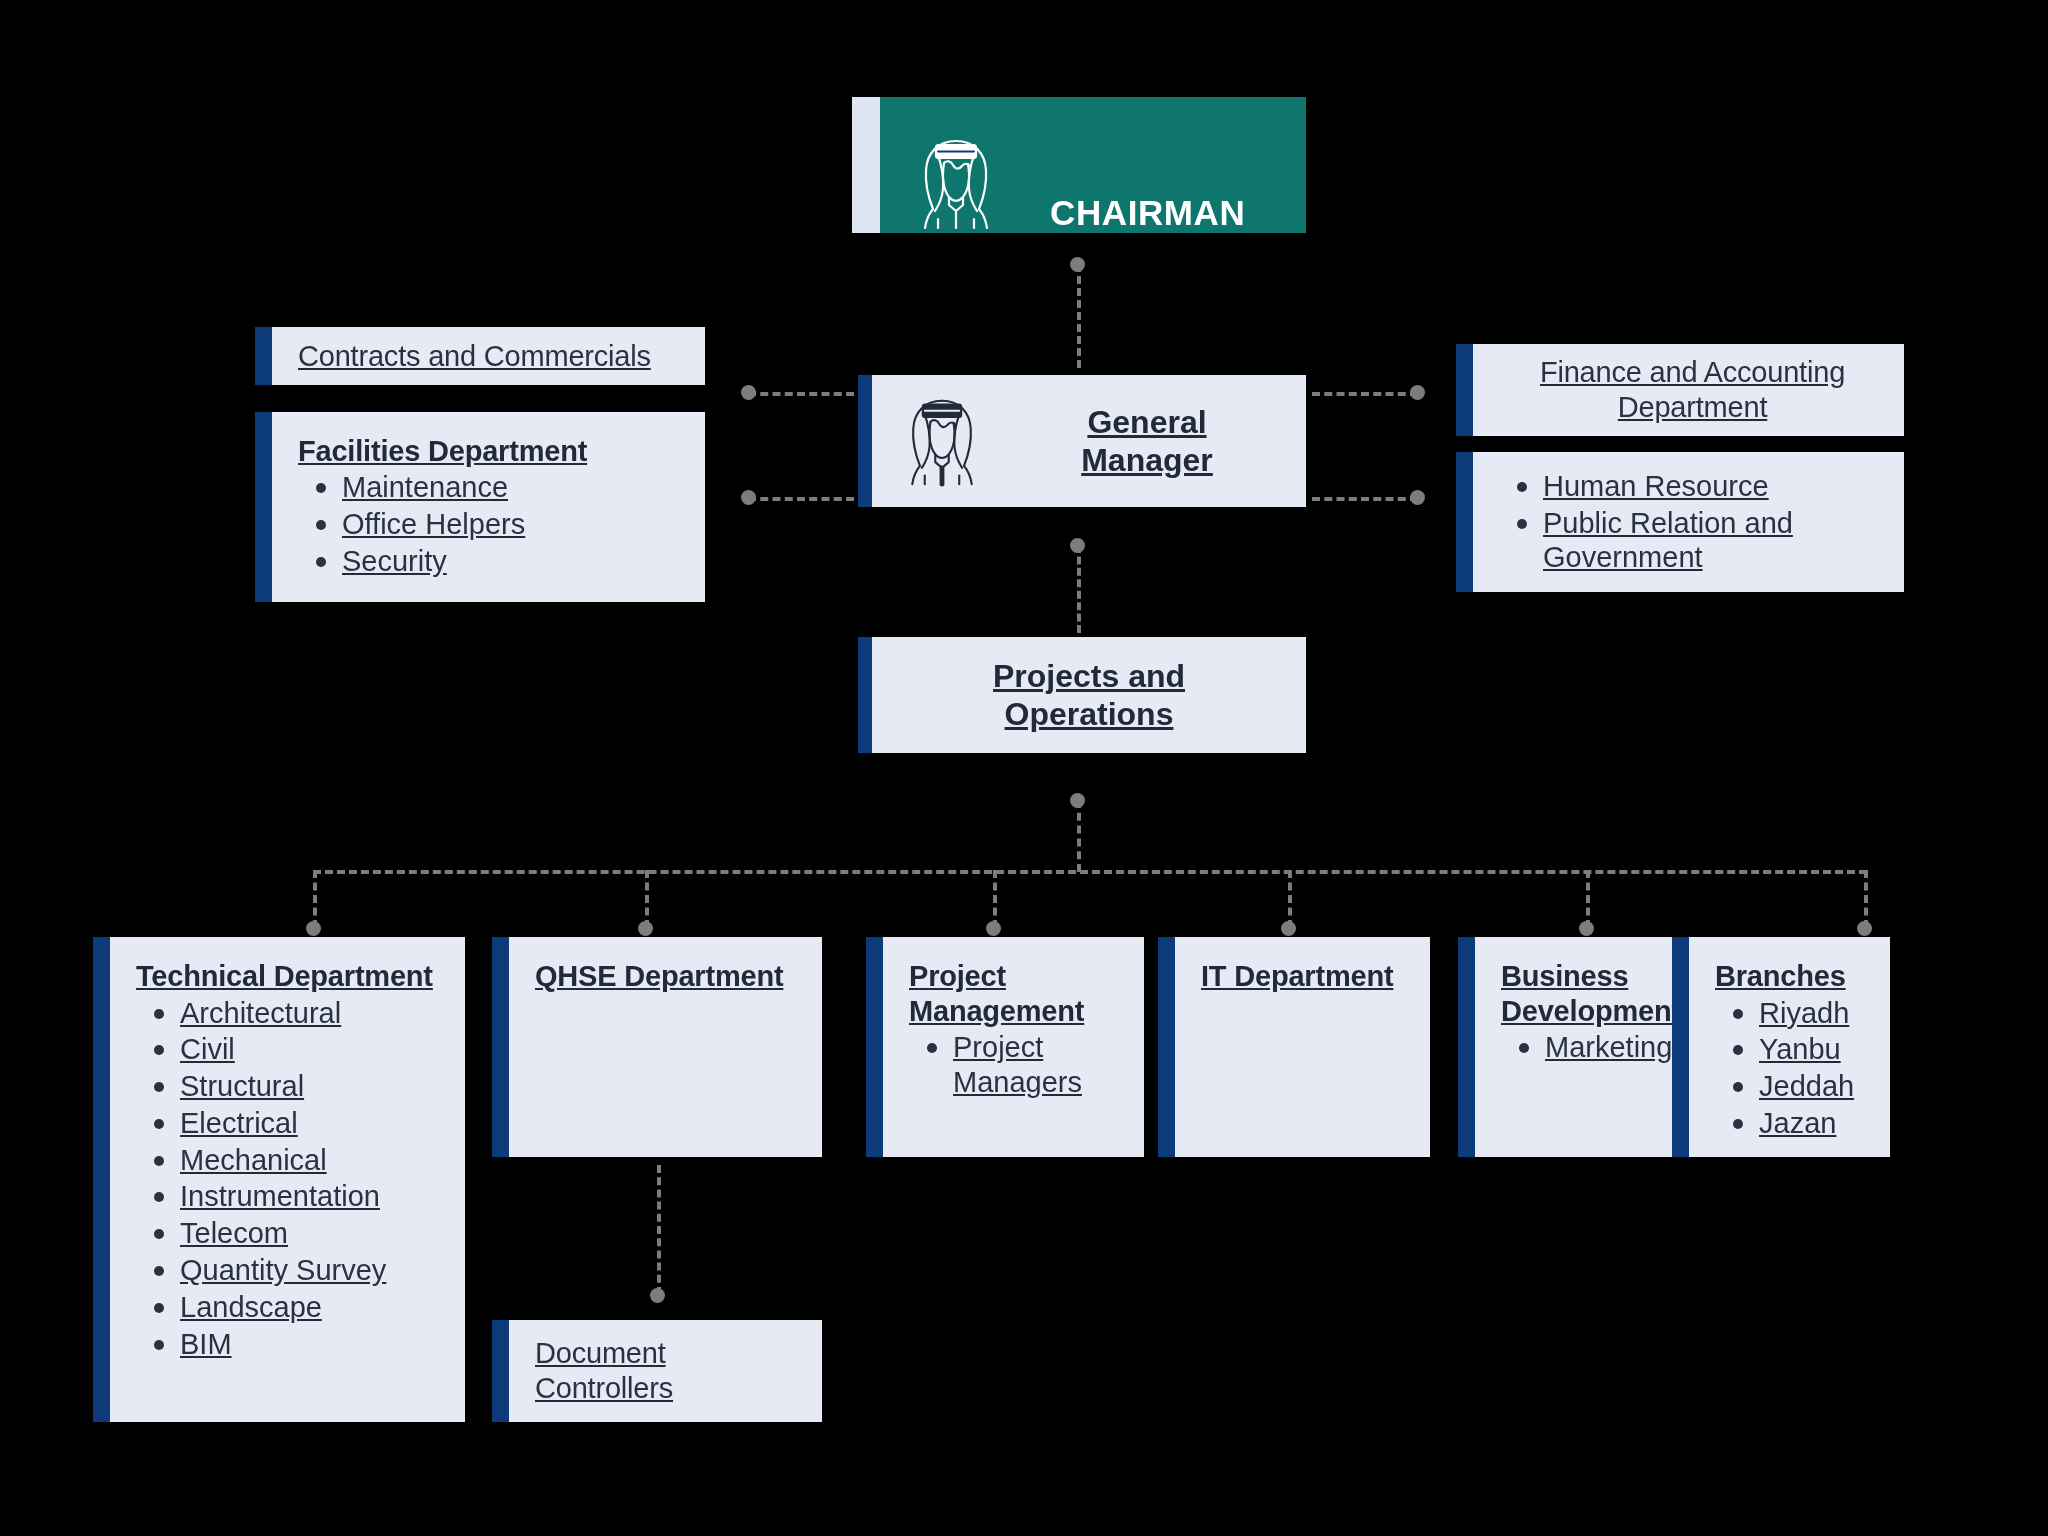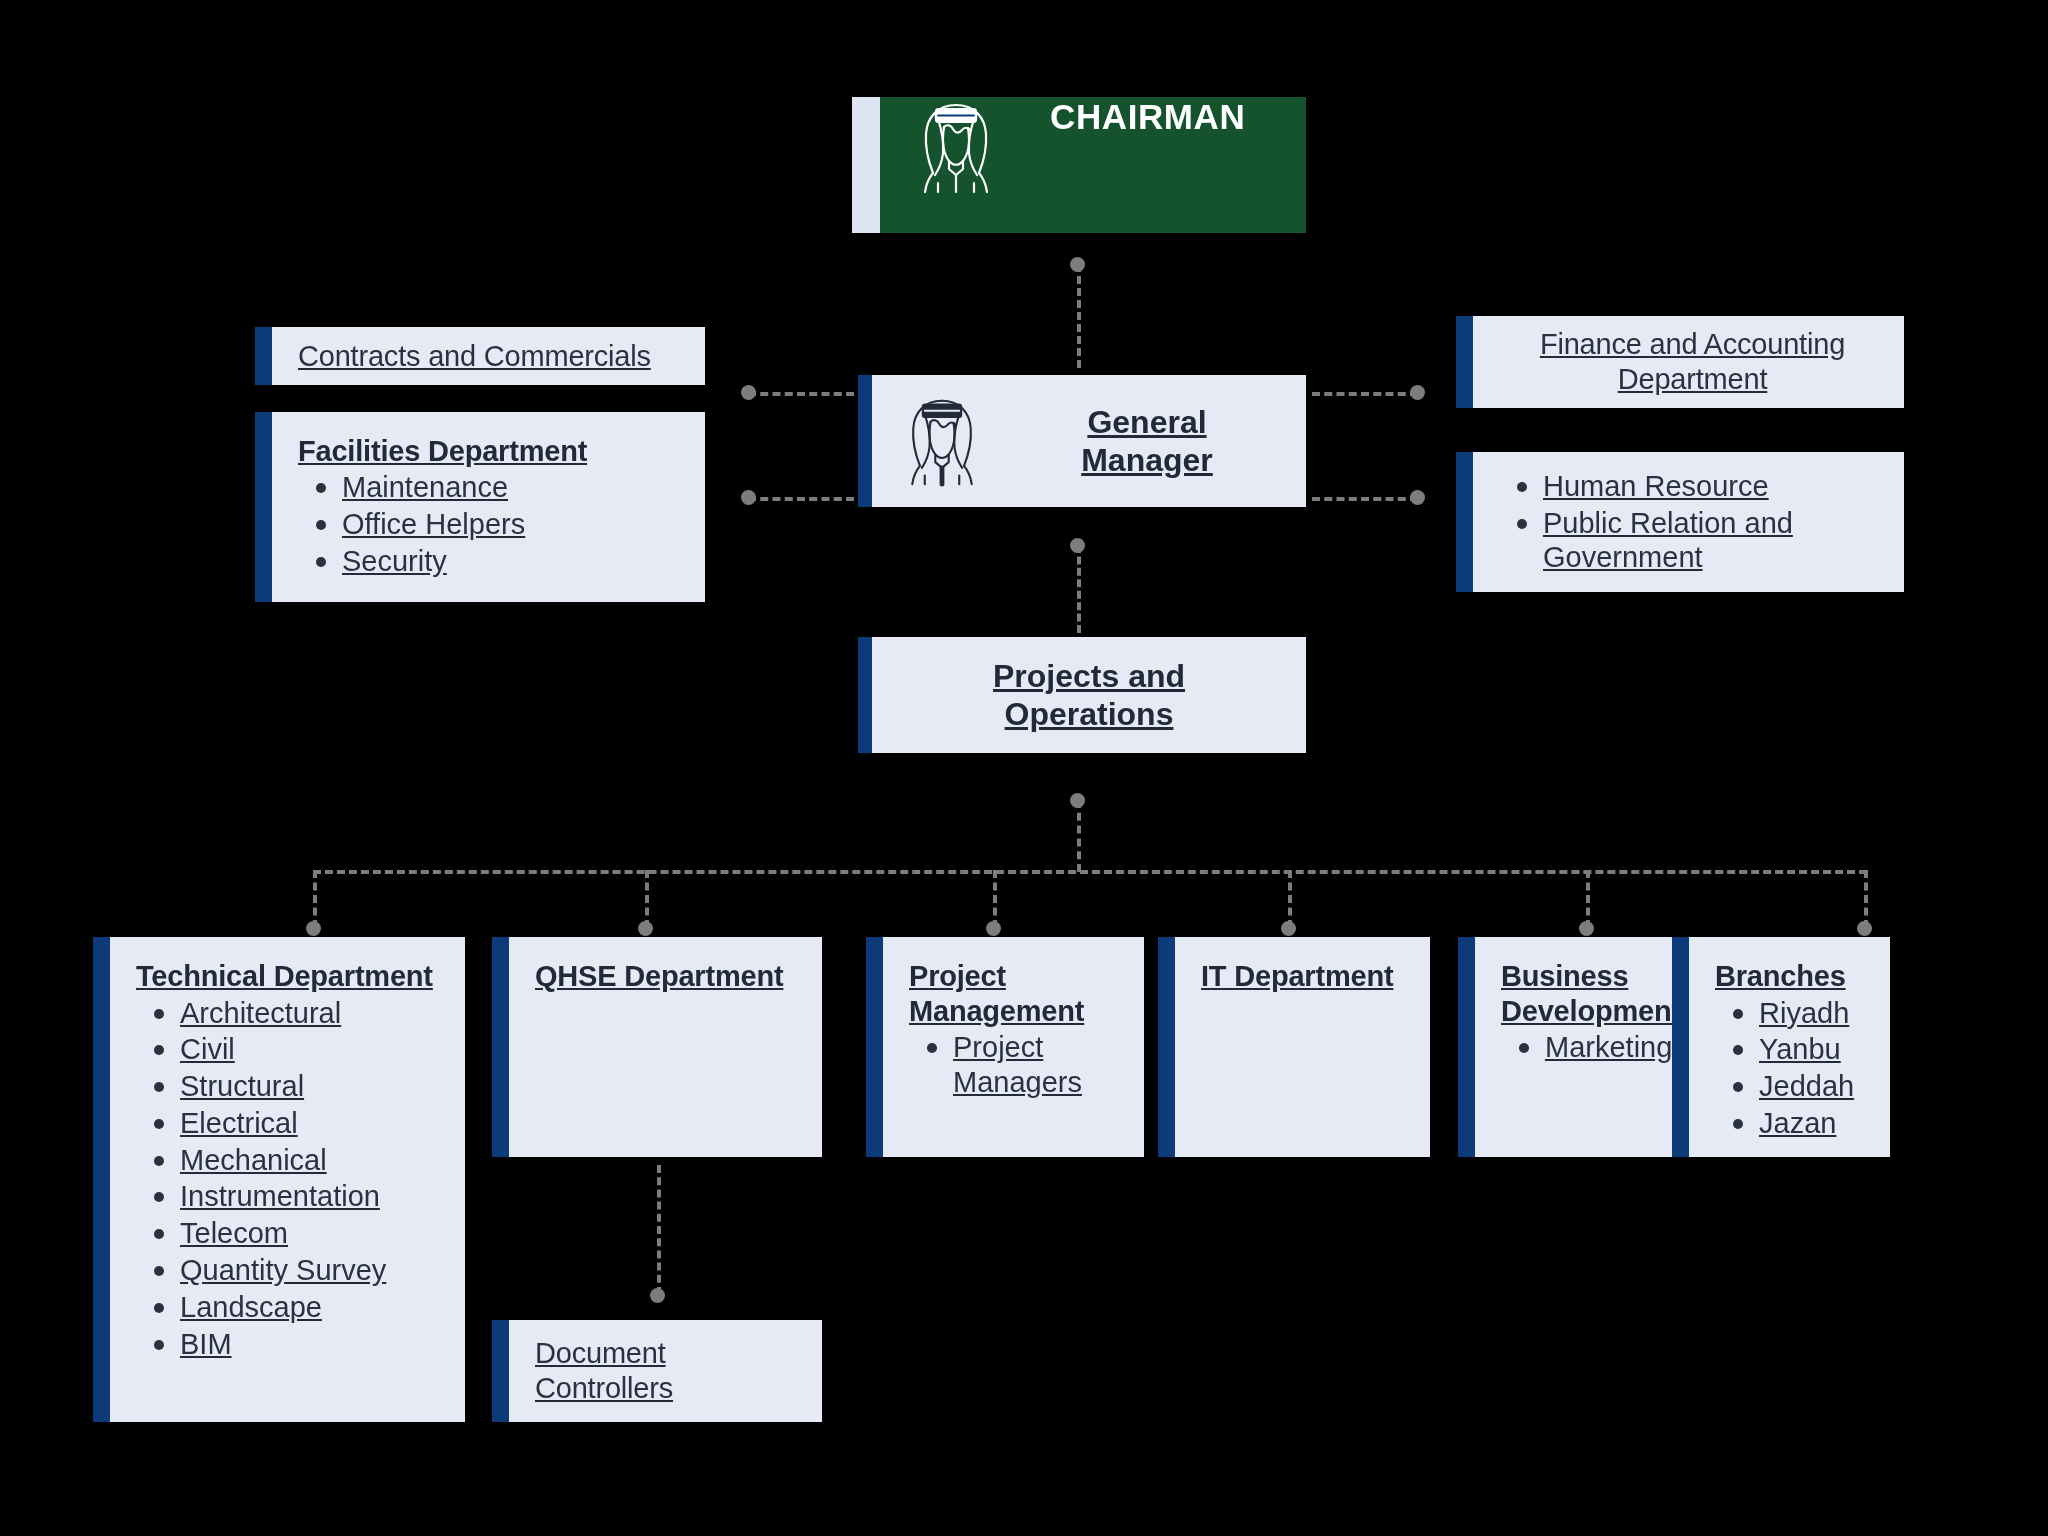--- a/index.html
+++ b/index.html
@@ -76,25 +76,25 @@
     background: #2a3140;
   }
 
   
   #chairman {
     position: absolute;
     left: 852px;
     top: 97px;
     width: 454px;
     height: 136px;
-    background: #14532d;
+    background: #0f766e;
     border-left: 28px solid #dde4f2;
     box-sizing: border-box;
     display: flex;
-    align-items: flex-start;
+    align-items: flex-end;
   }
   #chairman .figure { margin-left: 28px; }
   #chairman .label {
     color: #ffffff;
     font-weight: bold;
     font-size: 35px;
     letter-spacing: 0.6px;
     margin-left: 46px;
   }
 
@@ -150,21 +150,21 @@
     left: 255px;
     top: 412px;
     width: 450px;
     height: 190px;
     justify-content: center;
   }
 
   
   #finance {
     left: 1456px;
-    top: 316px;
+    top: 344px;
     width: 448px;
     height: 92px;
     justify-content: center;
     text-align: center;
   }
   #finance .node-title.plain { text-align: center; }
   #hr {
     left: 1456px;
     top: 452px;
     width: 448px;

